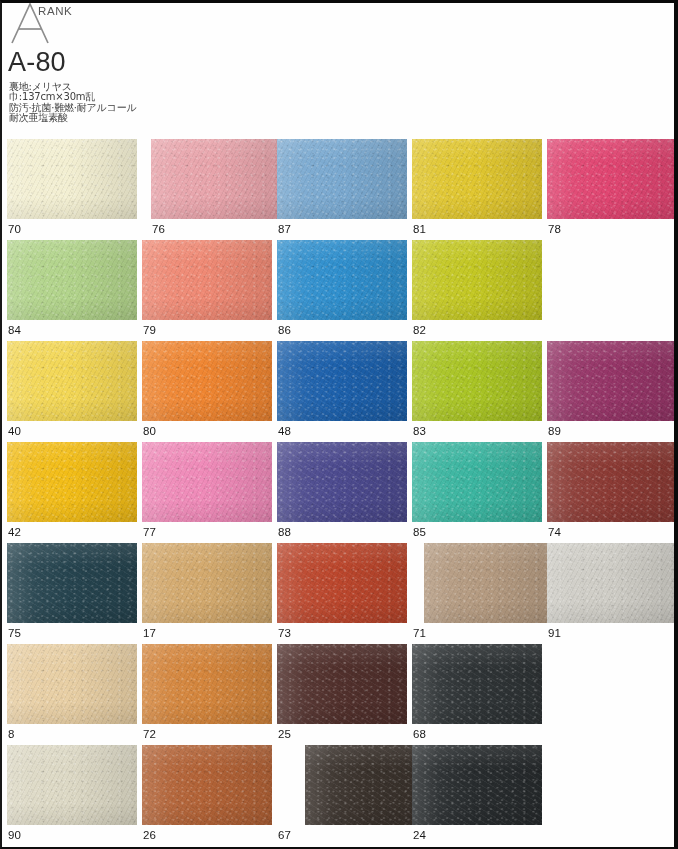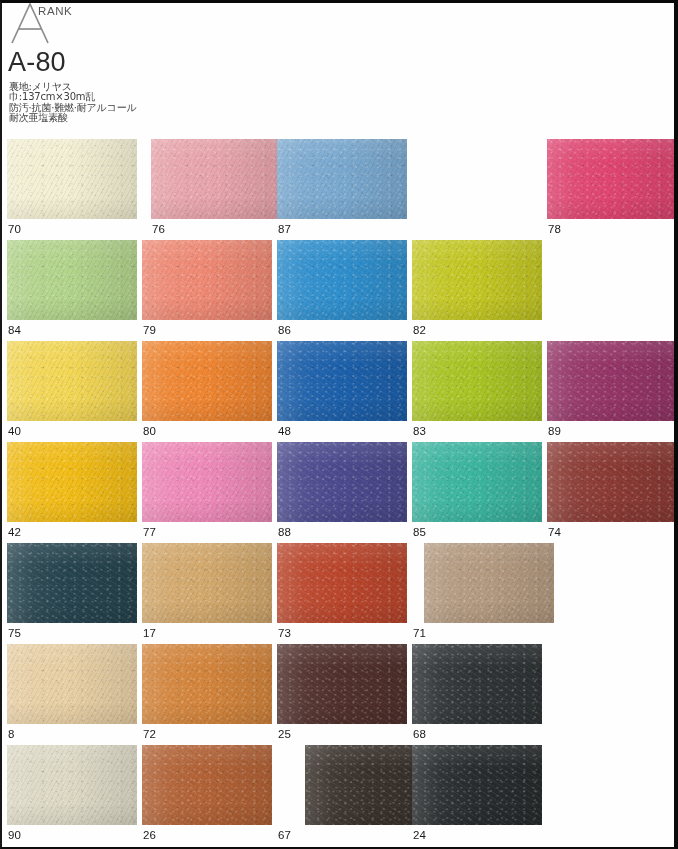--- a/index.html
+++ b/index.html
@@ -189,20 +189,28 @@
             <div class="chip-label">76</div>
           </div>
           <div class="swatch-cell" style="left: 275px;">
             <div class="chip" style="background: rgb(122, 169, 208);">
               <div class="grain"></div>
               <div class="speck"></div>
               <div class="shade"></div>
             </div>
             <div class="chip-label">87</div>
           </div>
+          <div class="swatch-cell" style="left: 410px;">
+            <div class="chip" style="background: rgb(224, 198, 47);">
+              <div class="grain"></div>
+              <div class="speck"></div>
+              <div class="shade"></div>
+            </div>
+            <div class="chip-label">81</div>
+          </div>
           <div class="swatch-cell" style="left: 545px;">
             <div class="chip" style="background: rgb(224, 69, 113);">
               <div class="grain"></div>
               <div class="speck"></div>
               <div class="shade"></div>
             </div>
             <div class="chip-label">78</div>
           </div>
         </div>
         <div class="swatch-row">
@@ -349,20 +357,28 @@
             <div class="chip-label">73</div>
           </div>
           <div class="swatch-cell" style="left: 410px; padding-left: 12px;">
             <div class="chip" style="background: rgb(180, 154, 128);">
               <div class="grain"></div>
               <div class="speck"></div>
               <div class="shade"></div>
             </div>
             <div class="chip-label">71</div>
           </div>
+          <div class="swatch-cell" style="left: 545px;">
+            <div class="chip" style="background: rgb(207, 205, 198);">
+              <div class="grain"></div>
+              <div class="speck"></div>
+              <div class="shade"></div>
+            </div>
+            <div class="chip-label">91</div>
+          </div>
         </div>
         <div class="swatch-row">
           <div class="swatch-cell" style="left: 5px;">
             <div class="chip" style="background: rgb(232, 207, 164);">
               <div class="grain"></div>
               <div class="speck"></div>
               <div class="shade"></div>
             </div>
             <div class="chip-label">8</div>
           </div>

